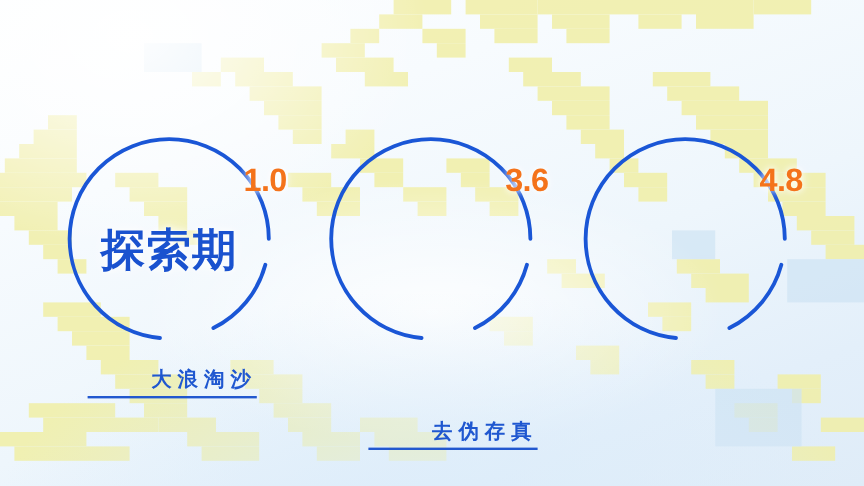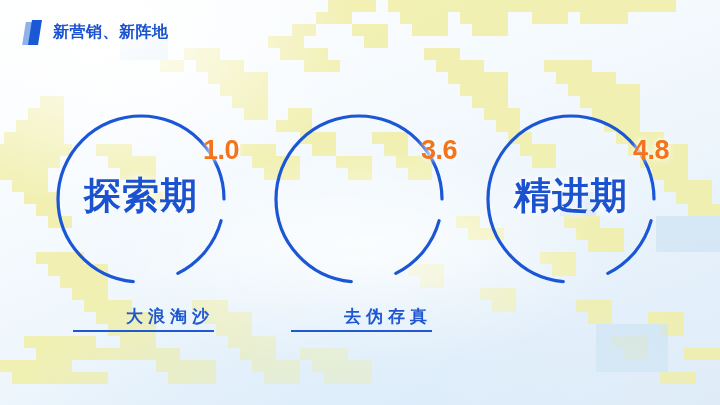--- a/index.html
+++ b/index.html
@@ -107,21 +107,21 @@
     top: 5px;
     width: 172px;
     height: 172px;
   }
   .ring svg { display: block; overflow: visible; }
 
   .stage-label {
     position: absolute;
     left: 0;
     right: 0;
-    top: 66px;
+    top: 79px;
     text-align: center;
     font-size: 37px;
     font-weight: 700;
     color: #1a52cf;
     letter-spacing: 1px;
     line-height: 44px;
     text-shadow:
       0 0 6px rgba(255,255,255,0.95),
       0 0 12px rgba(255,255,255,0.85);
     white-space: nowrap;
@@ -161,21 +161,21 @@
     line-height: 22px;
     white-space: nowrap;
   }
   .caption .cap-text {
     display: inline-block;
     border-bottom: 2px solid #2258cf;
     padding-bottom: 2px;
     padding-left: 48px;
   }
   .caption.c1 { left: 50px; }
-  .caption.c2 { left: 268px; }
+  .caption.c2 { left: 284px; margin-top: 43px; }
   .caption.c3 { left: 480px; }
 </style>
 </head>
 <body>
 
 <div id="slide">
 
   <div class="map-layer">
     <svg viewBox="0 0 720 405" preserveAspectRatio="none" aria-hidden="true">
       <g fill="#f1efa6" opacity="0.85">
@@ -313,27 +313,20 @@
         <rect x="120" y="36" width="48" height="24"></rect>
         <rect x="656" y="216" width="64" height="36"></rect>
       </g>
     </svg>
   </div>
 
   <div class="glow-tl"></div>
   <div class="glow-center"></div>
   <div class="glow-bottom"></div>
 
-  <div class="header">
-    <span class="header-mark">
-      <span class="bar-back"></span>
-      <span class="bar-front"></span>
-    </span>
-    <span class="header-title">新营销、新阵地</span>
-  </div>
 
   <div class="stages">
 
     <div class="stage s1">
       <span class="ring">
         <svg width="172" height="172" viewBox="0 0 172 172">
           <circle cx="86" cy="86" r="83" fill="none" stroke="#1a56d6" stroke-width="3.2" stroke-linecap="round" stroke-dasharray="70 46 406" stroke-dashoffset="-22"></circle>
         </svg>
       </span>
       <span class="stage-label">探索期</span>
@@ -348,21 +341,20 @@
       </span>
       <span class="stage-version">3.6</span>
     </div>
 
     <div class="stage s3">
       <span class="ring">
         <svg width="172" height="172" viewBox="0 0 172 172">
           <circle cx="86" cy="86" r="83" fill="none" stroke="#1a56d6" stroke-width="3.2" stroke-linecap="round" stroke-dasharray="70 46 406" stroke-dashoffset="-22"></circle>
         </svg>
       </span>
-      <span class="stage-label">精进期</span>
       <span class="stage-version">4.8</span>
     </div>
 
   </div>
 
   <div class="captions">
     <div class="caption c1">
       <span class="cap-text">大浪淘沙</span>
     </div>
     <div class="caption c2">

